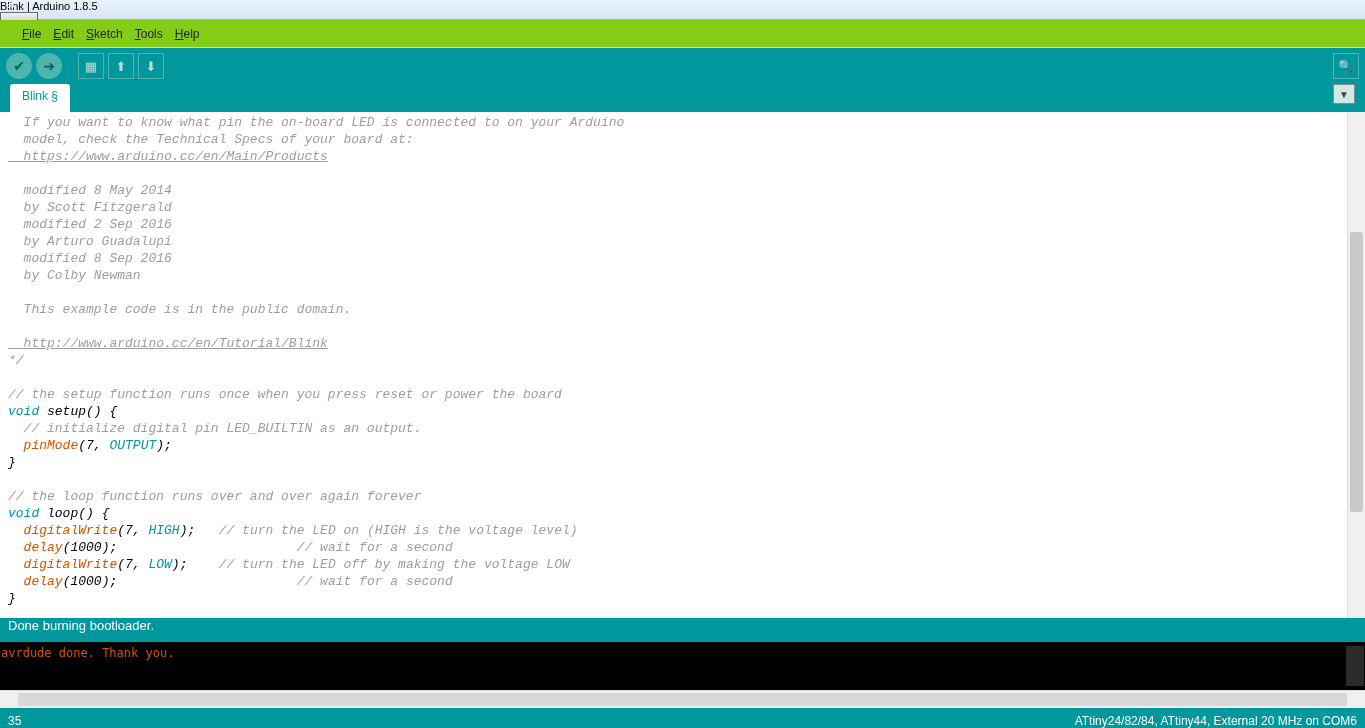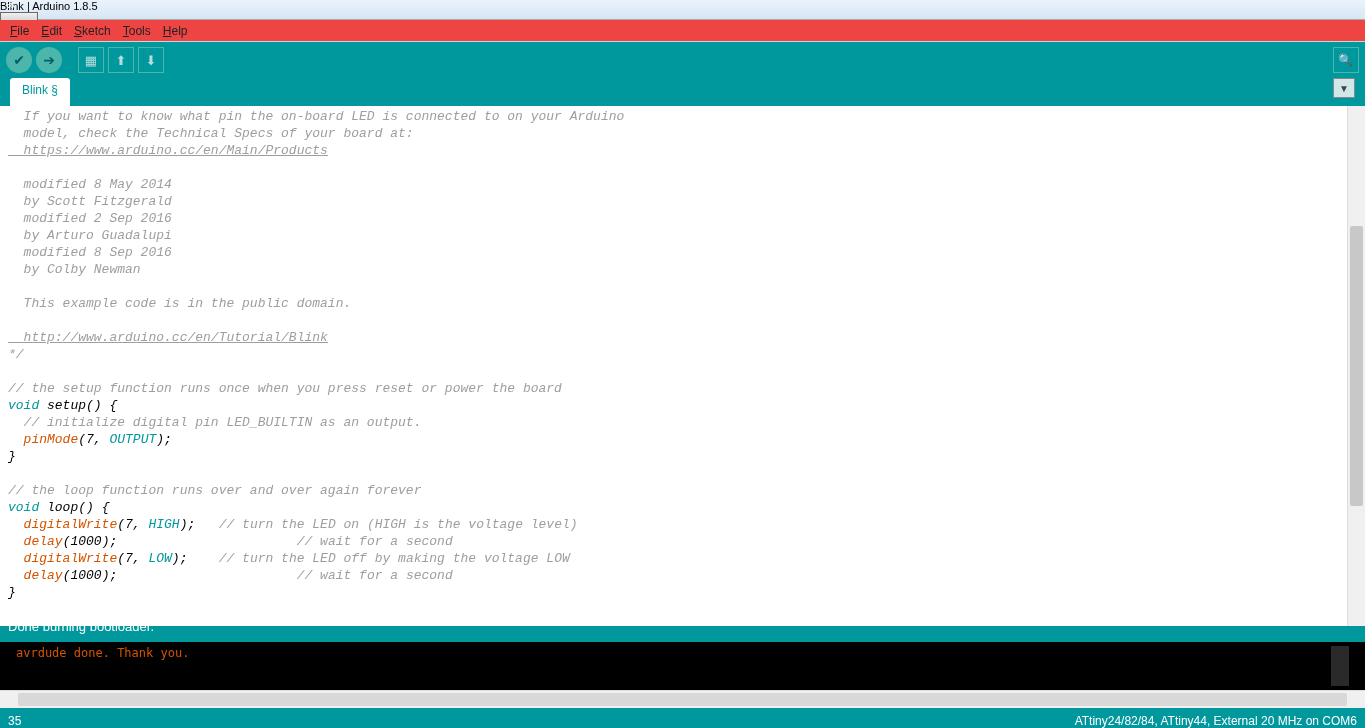--- a/index.html
+++ b/index.html
@@ -40,25 +40,25 @@
   .win-btn {
     width: 38px; height: 18px;
     border: 1px solid #6a6a6a;
     background: linear-gradient(to bottom, #f0f0f0, #c8c8c8);
     display: flex; align-items: center; justify-content: center;
     font-size: 11px;
     margin-right: 1px;
   }
   .win-btn.close { background: linear-gradient(to bottom, #f08080, #e04040); border-color:#a03030; color:#fff;}
   .menubar {
-    height: 22px;
-    background: #ef4444;
+    height: 28px;
+    background: #84cc16;
     display: flex;
     align-items: center;
-    padding: 0 4px;
+    padding: 0 16px;
     border-bottom: 1px solid #cfd6db;
   }
   .menu-item {
     padding: 2px 6px;
     font-size: 12px;
     color: #222;
   }
   .menu-item u { text-decoration: underline; }
   .toolbar {
     height: 36px;
@@ -148,35 +148,35 @@
   }
   .vscroll-thumb {
     position: absolute;
     top: 120px;
     left: 2px; right: 2px;
     height: 280px;
     background: #c8c8c8;
     border-radius: 2px;
   }
   .status1 {
-    height: 16px;
+    height: 24px;
     background: #00979d;
     color: #fff;
     display: flex;
-    align-items: flex-end;
-    padding: 8px 8px;
+    align-items: flex-start;
+    padding: 0 8px;
     font-size: 13px;
   }
   .console {
     height: 48px;
     background: #000;
     color: #d35400;
     font-family: Consolas, monospace;
     font-size: 12px;
-    padding: 4px 16px;
+    padding: 4px 1px;
     display: flex;
   }
   .console-scroll {
     width: 18px; background:#2a2a2a; margin-left:auto;
   }
   .hscroll {
     height: 18px;
     background: #f0f0f0;
     border-top: 1px solid #ddd;
     position: relative;

